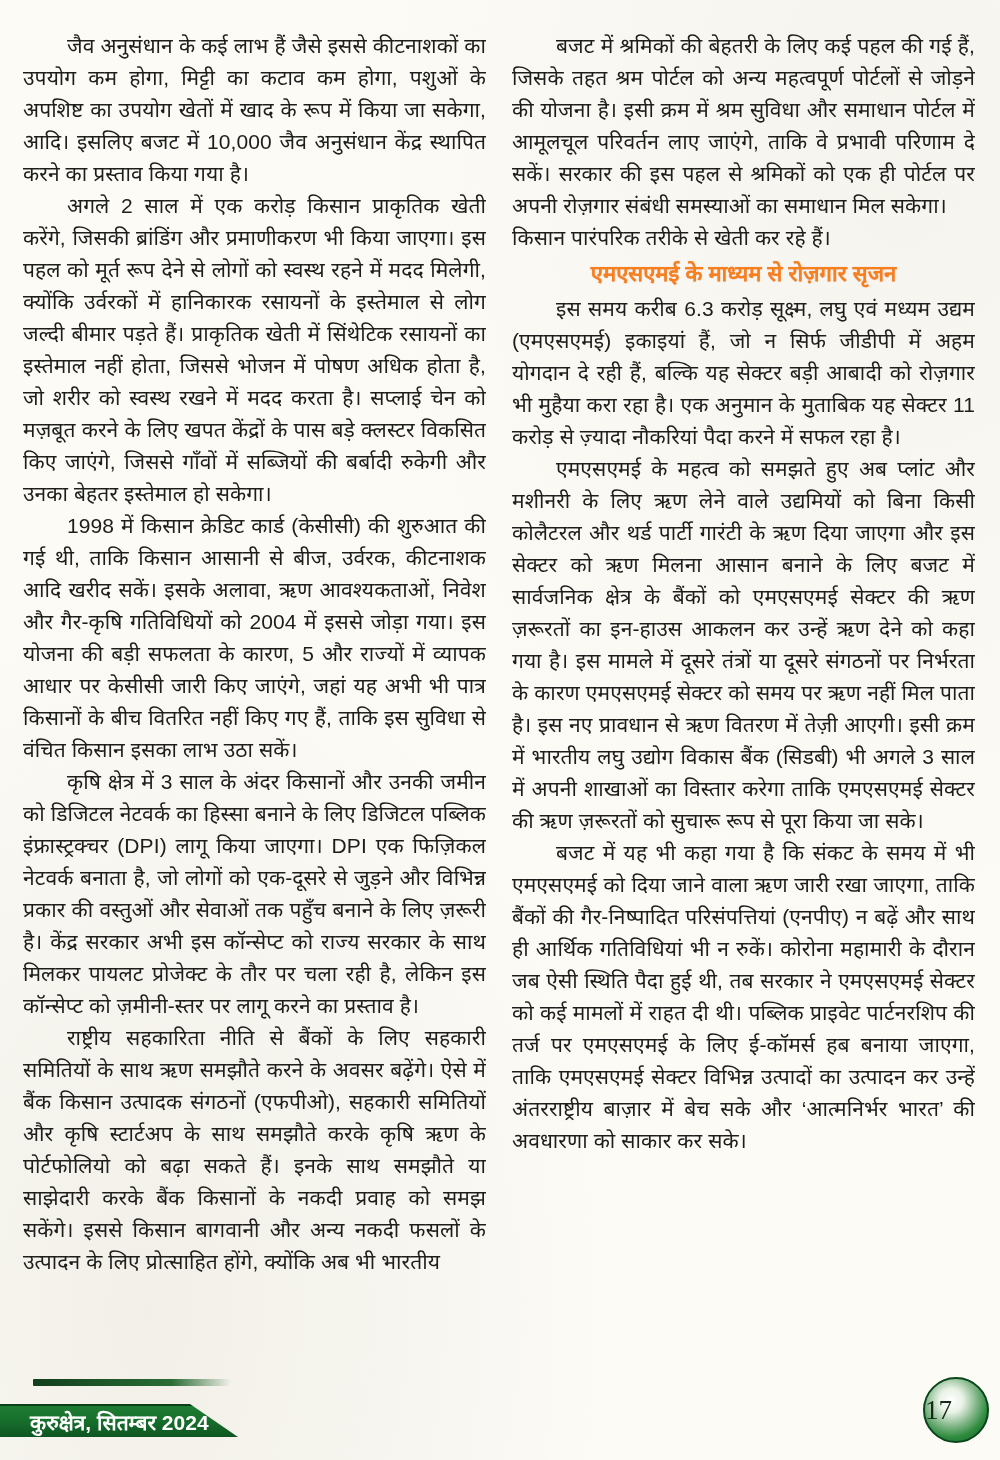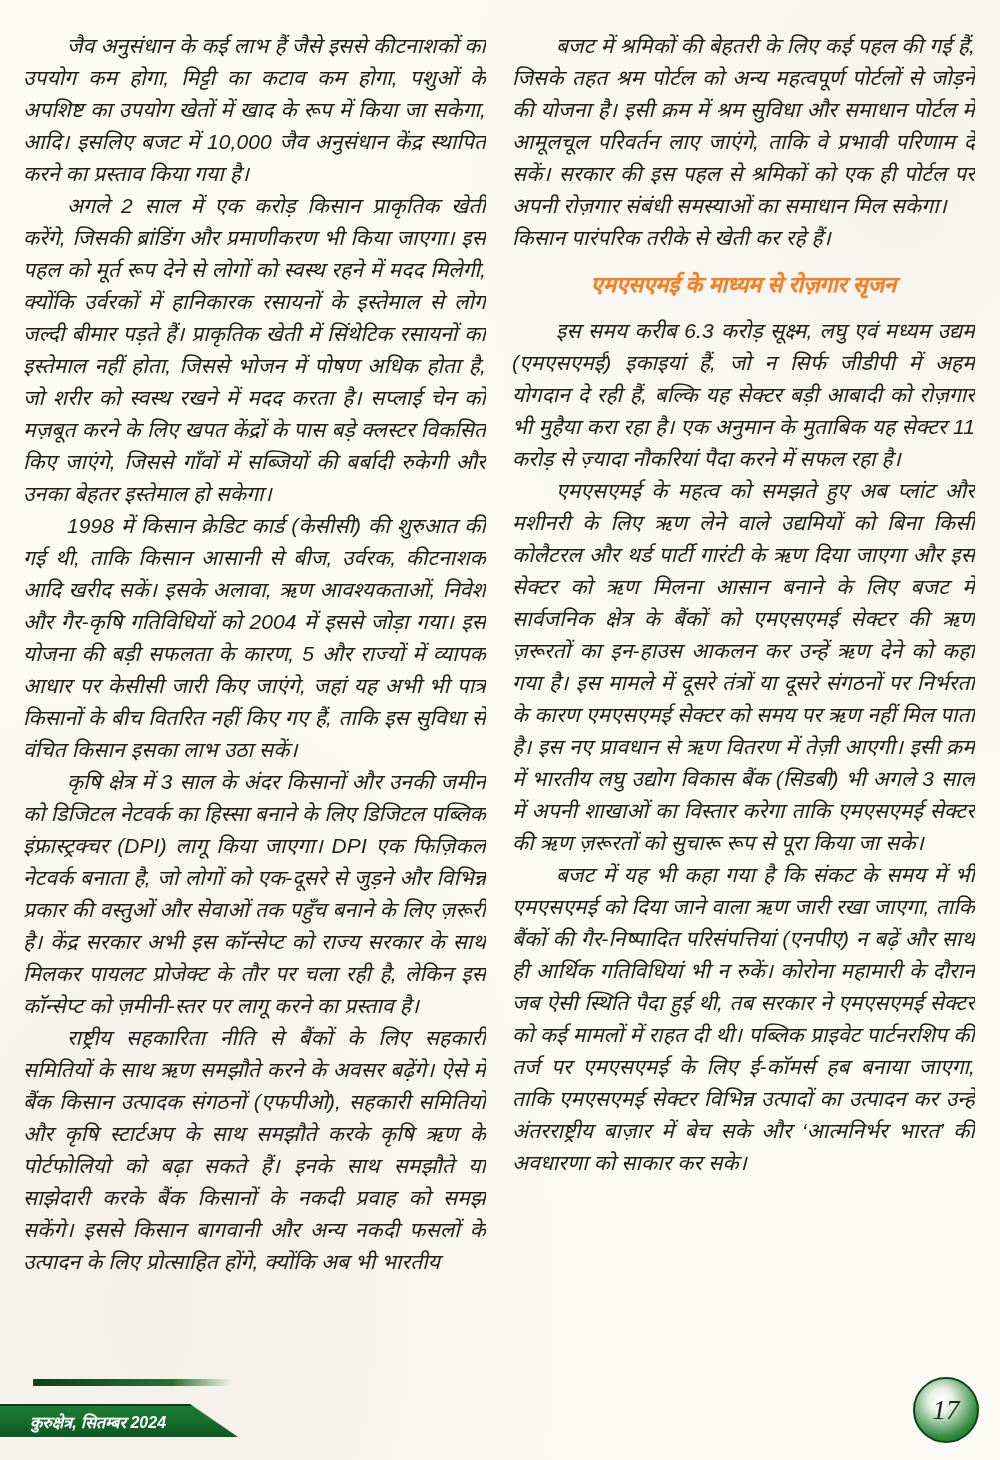--- a/index.html
+++ b/index.html
@@ -3,21 +3,21 @@
 <meta charset="utf-8">
 <style>
   :root{
     --heading-orange:#f5801e;
     --ribbon-green:#17702c;
     --ribbon-green-dark:#0e5522;
     --body-text:#1d1d1b;
     --badge-green:#2e8b3e;
     --paper:#fcfbf6;
   }
-  *{box-sizing:border-box;font-style:italic;}
+  *{box-sizing:border-box;}
   html,body{margin:0;padding:0;}
   body{
     width:1000px;height:1460px;
     background:#e9e9e4;
     font-family:"Liberation Sans","DejaVu Sans",sans-serif;
   }
   .page{
     position:relative;
     width:1000px;height:1460px;
     background:
@@ -40,21 +40,21 @@
   p.para{
     margin:0;
     text-align:justify;
     font-size:21px;
     line-height:32px;
     color:var(--body-text);
     letter-spacing:0.1px;
   }
   p.indent{ text-indent:44px; }
   h2.section-heading{
-    margin:14px 0;
+    margin:3px 0;
     text-align:center;
     font-size:22px;
     line-height:33px;
     font-weight:bold;
     color:var(--heading-orange);
     text-shadow:0 0 1px rgba(236,28,36,.35);
   }
   .ribbon-fold{
     position:absolute;
     left:33px;
@@ -73,35 +73,34 @@
     background:linear-gradient(180deg,#1d7c33 0%,var(--ribbon-green) 45%,var(--ribbon-green-dark) 100%);
     clip-path:polygon(0 0,190px 0,238px 100%,0 100%);
     border-top:2px solid #0c3f18;
     display:flex;
     align-items:center;
     padding-left:30px;
   }
   .ribbon span{
     color:#ffffff;
     font-weight:bold;
-    font-size:16px;
+    font-size:21px;
     white-space:nowrap;
   }
   .page-badge{
     position:absolute;
-    right:21px;
+    right:11px;
     bottom:17px;
     width:66px;
     height:66px;
     border-radius:50%;
     background:radial-gradient(circle at 42% 35%, #ffffff 0%, #e9f2e6 22%, #7fb586 48%, var(--badge-green) 68%, #0f5c20 100%);
     border:2px solid #0a461b;
     display:flex;
     align-items:center;
-    justify-content:center;
   }
   .page-badge span{
     font-family:"Liberation Serif","DejaVu Serif",serif;
     font-size:27px;
     color:#16291a;
   }
 </style>
 </head>
 <body>
 

